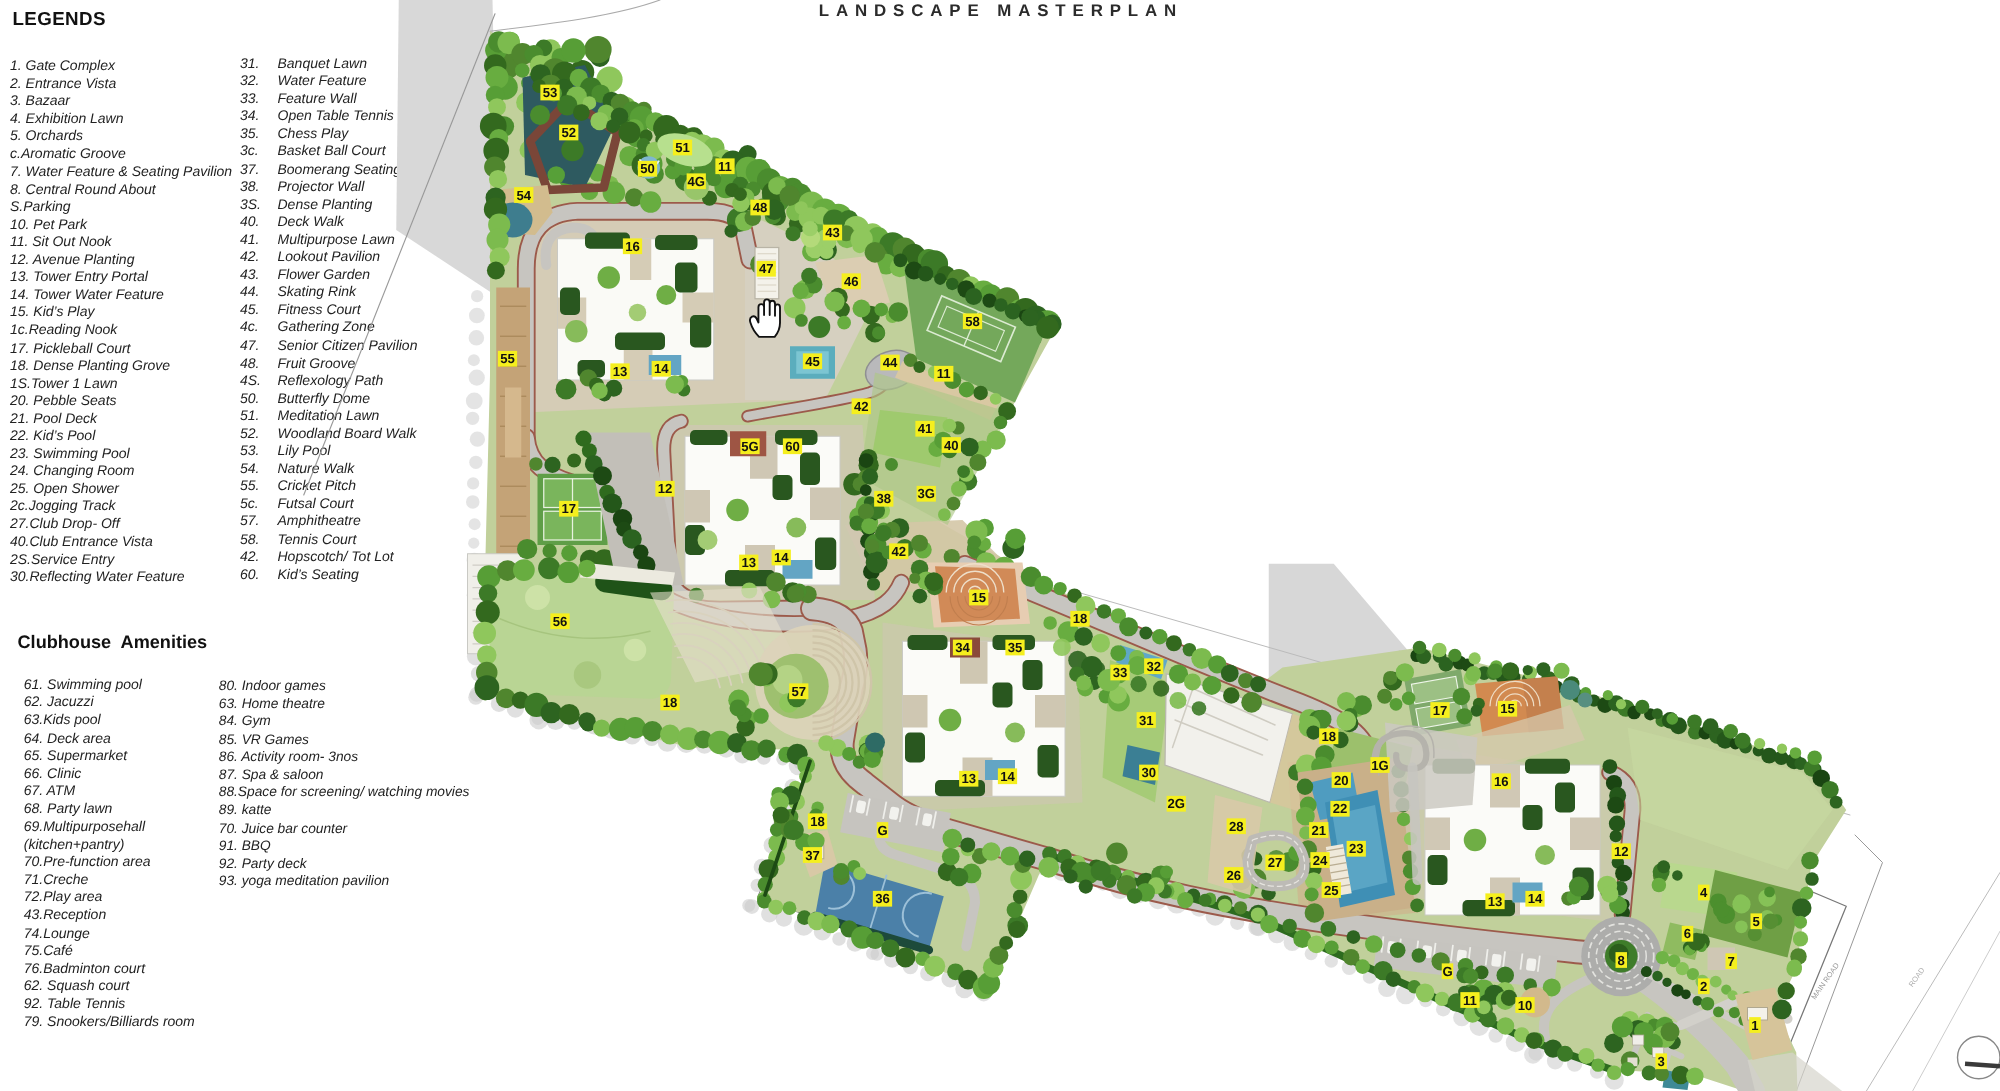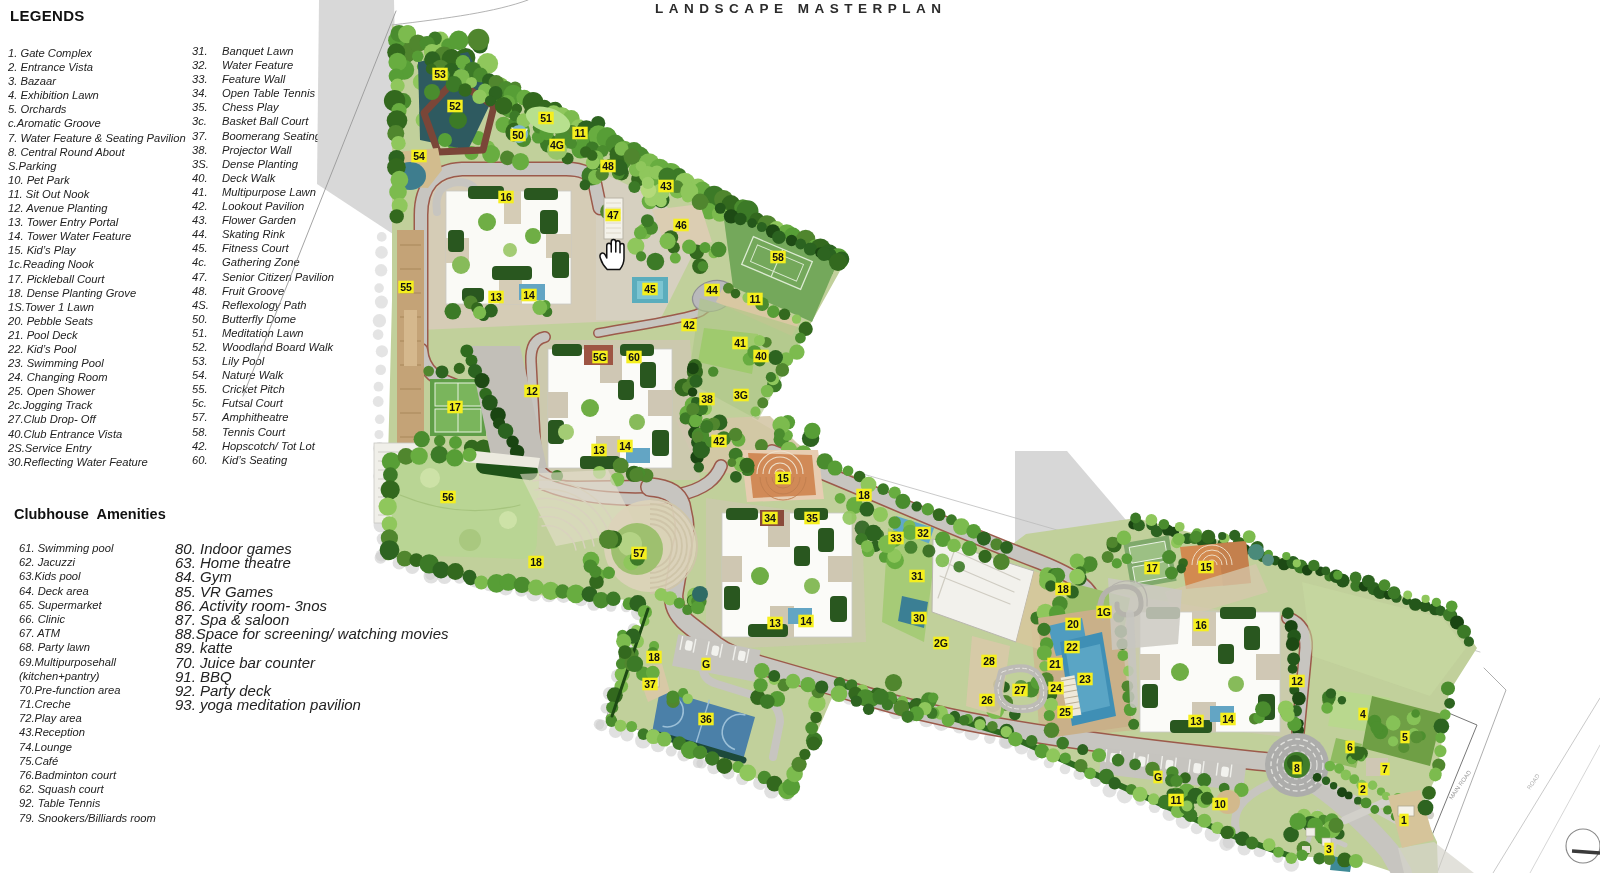--- a/index.html
+++ b/index.html
@@ -1662,21 +1662,21 @@
     <div style="height:14.2px">72.Play area</div>
     <div style="height:14.2px">43.Reception</div>
     <div style="height:14.2px">74.Lounge</div>
     <div style="height:14.2px">75.Café</div>
     <div style="height:14.2px">76.Badminton court</div>
     <div style="height:14.2px">62. Squash court</div>
     <div style="height:14.2px">92. Table Tennis</div>
     <div style="height:14.2px">79. Snookers/Billiards room</div>
   </div>
 
-<div style="position:absolute;left:175px;top:542px;width:200px;font-style:italic;font-size:15px;color:#222;white-space:nowrap;line-height:14.2px">
+<div style="position:absolute;left:175px;top:542px;width:200px;font-style:italic;font-size:11px;color:#222;white-space:nowrap;line-height:14.2px">
     <div style="height:14.2px">80. Indoor games</div>
     <div style="height:14.2px">63. Home theatre</div>
     <div style="height:14.2px">84. Gym</div>
     <div style="height:14.2px">85. VR Games</div>
     <div style="height:14.2px">86. Activity room- 3nos</div>
     <div style="height:14.2px">87. Spa &amp; saloon</div>
     <div style="height:14.2px">88.Space for screening/ watching movies</div>
     <div style="height:14.2px">89. katte</div>
     <div style="height:14.2px">70. Juice bar counter</div>
     <div style="height:14.2px">91. BBQ</div>

